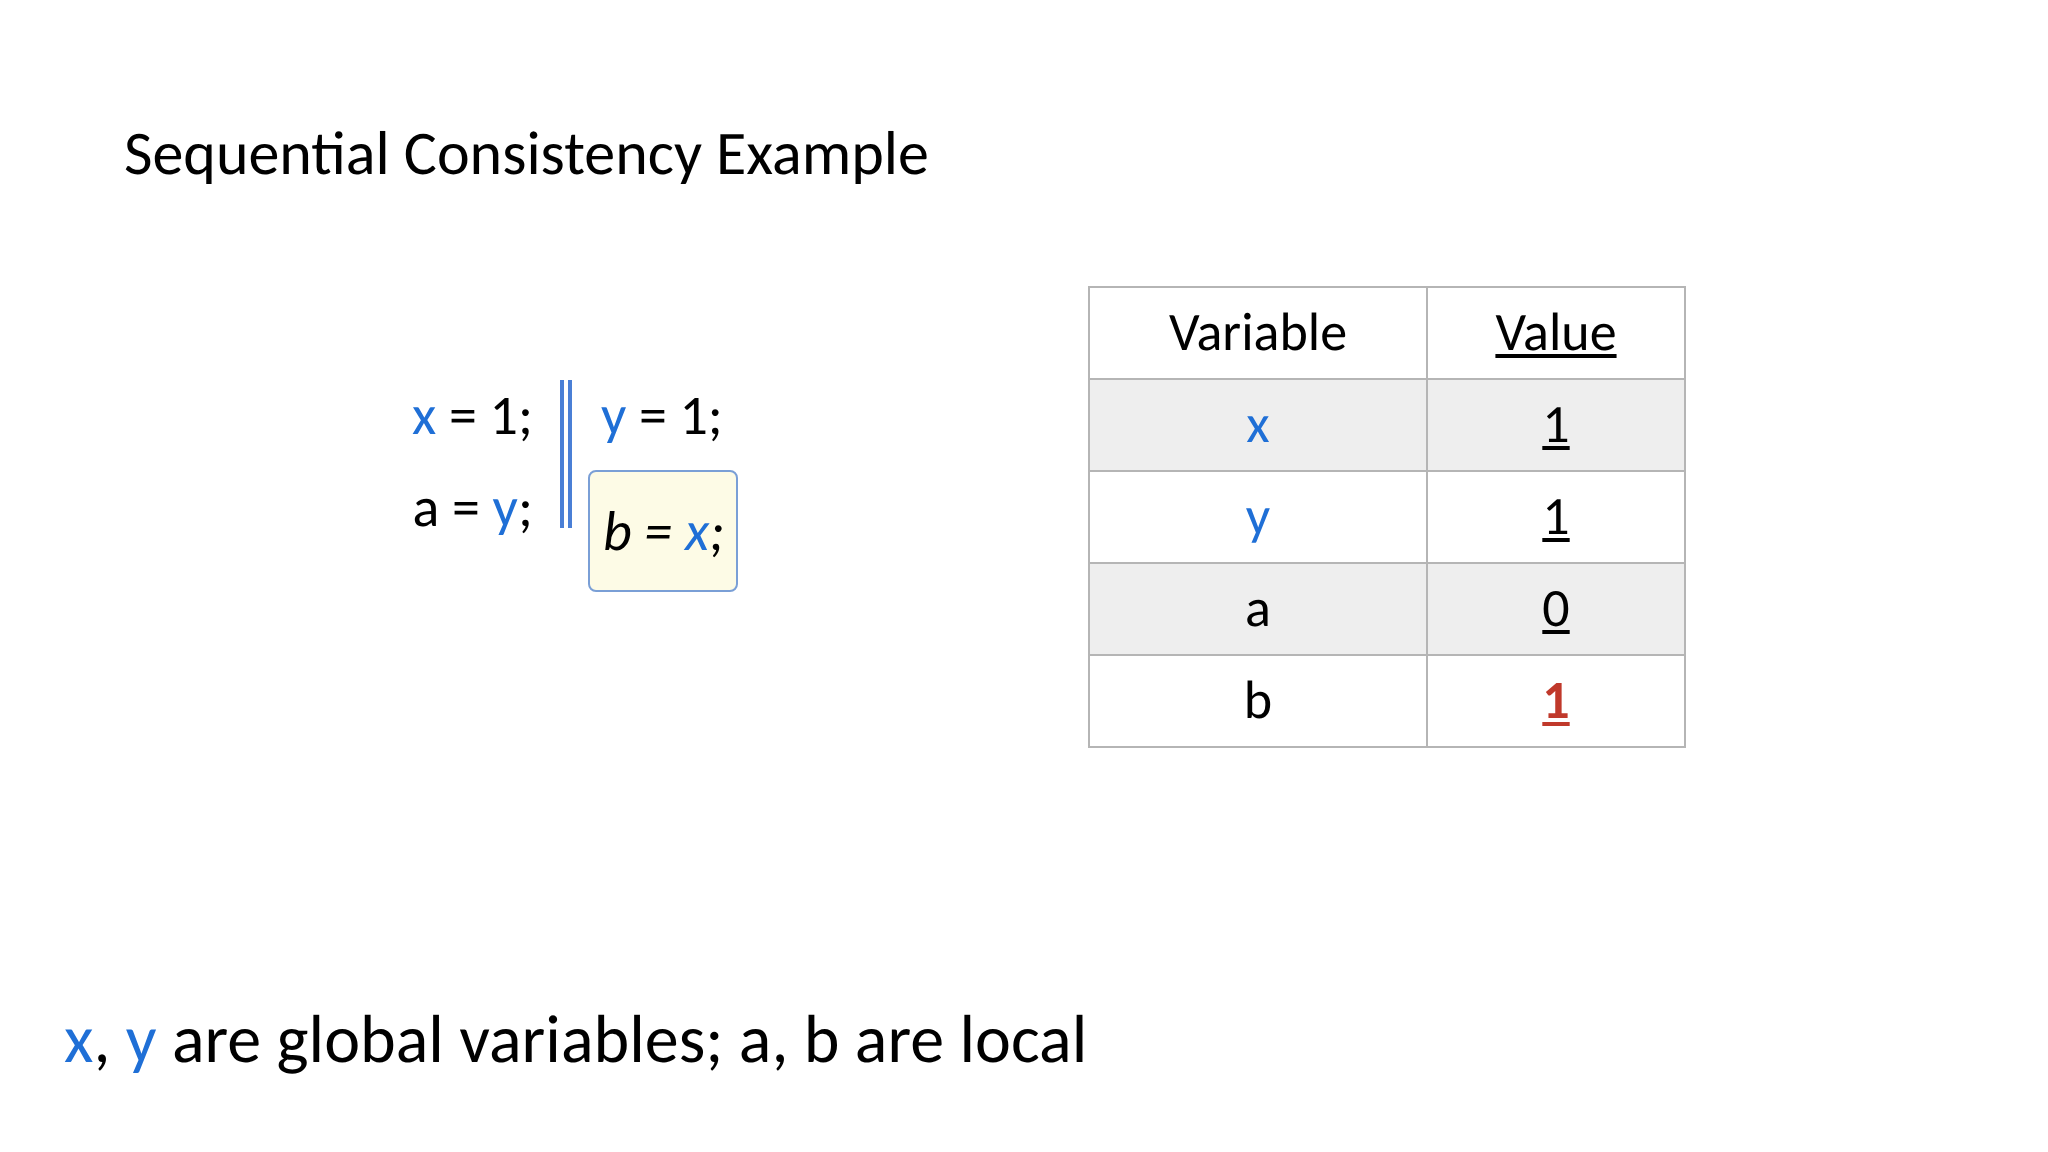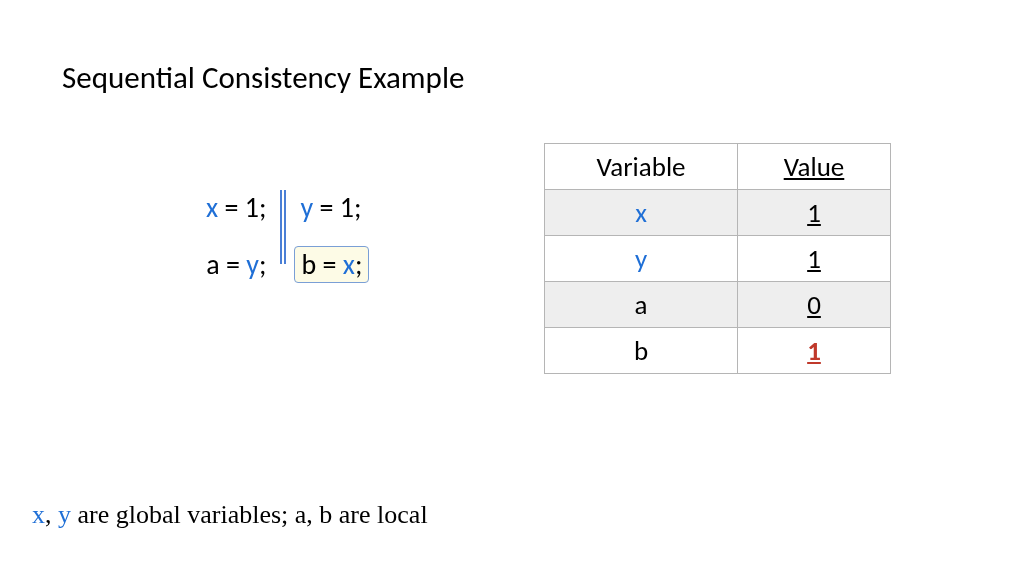--- a/index.html
+++ b/index.html
@@ -25,67 +25,67 @@
     left: 200px;
     font-size: 28px;
   }
   .code-cols {
     display: flex;
     align-items: stretch;
   }
   .col {
     display: flex;
     flex-direction: column;
-    gap: 22px;
+    gap: 11px;
     padding: 0 6px;
   }
   .col-left { text-align: right; }
   .divider {
     width: 0;
     border-left: 2px solid #4a7fd6;
     border-right: 2px solid #4a7fd6;
     margin: 0 8px;
     padding: 0 1px;
     height: 74px;
   }
   .stmt { white-space: nowrap; line-height: 1.25; }
   .var-blue { color: #1f6fd6; }
   .highlight-box {
     display: inline-block;
     background: #fdfbe6;
     border: 1.5px solid #7a9fd6;
     border-radius: 4px;
-    padding: 0 6px;
+    padding: 12px 6px;
     margin: -1px -6px;
+    font-style: italic;
   }
   .table-wrap {
     position: absolute;
     top: 143px;
     left: 544px;
   }
   table {
     border-collapse: collapse;
     font-size: 27px;
   }
   td {
     border: 1px solid #b5b5b5;
     text-align: center;
-    padding: 6px 12px;
+    padding: 6px 0;
   }
   .col-var { width: 168px; }
   .col-val { width: 128px; text-decoration: underline; }
   .hdr { font-weight: 400; background: #fff; }
   .shade { background: #eeeeee; }
   .val-red { color: #c0392b; font-weight: 700; }
   .footnote {
     position: absolute;
     left: 32px;
     top: 500px;
-    font-size: 26px;
-    font-family: Liberation Serif, serif;
+    font-size: 34px;
   }
 </style>
 </head>
 <body>
 
 <div class="title">Sequential Consistency Example</div>
 
 <div class="code-area">
   <div class="code-cols">
     <div class="col col-left">

